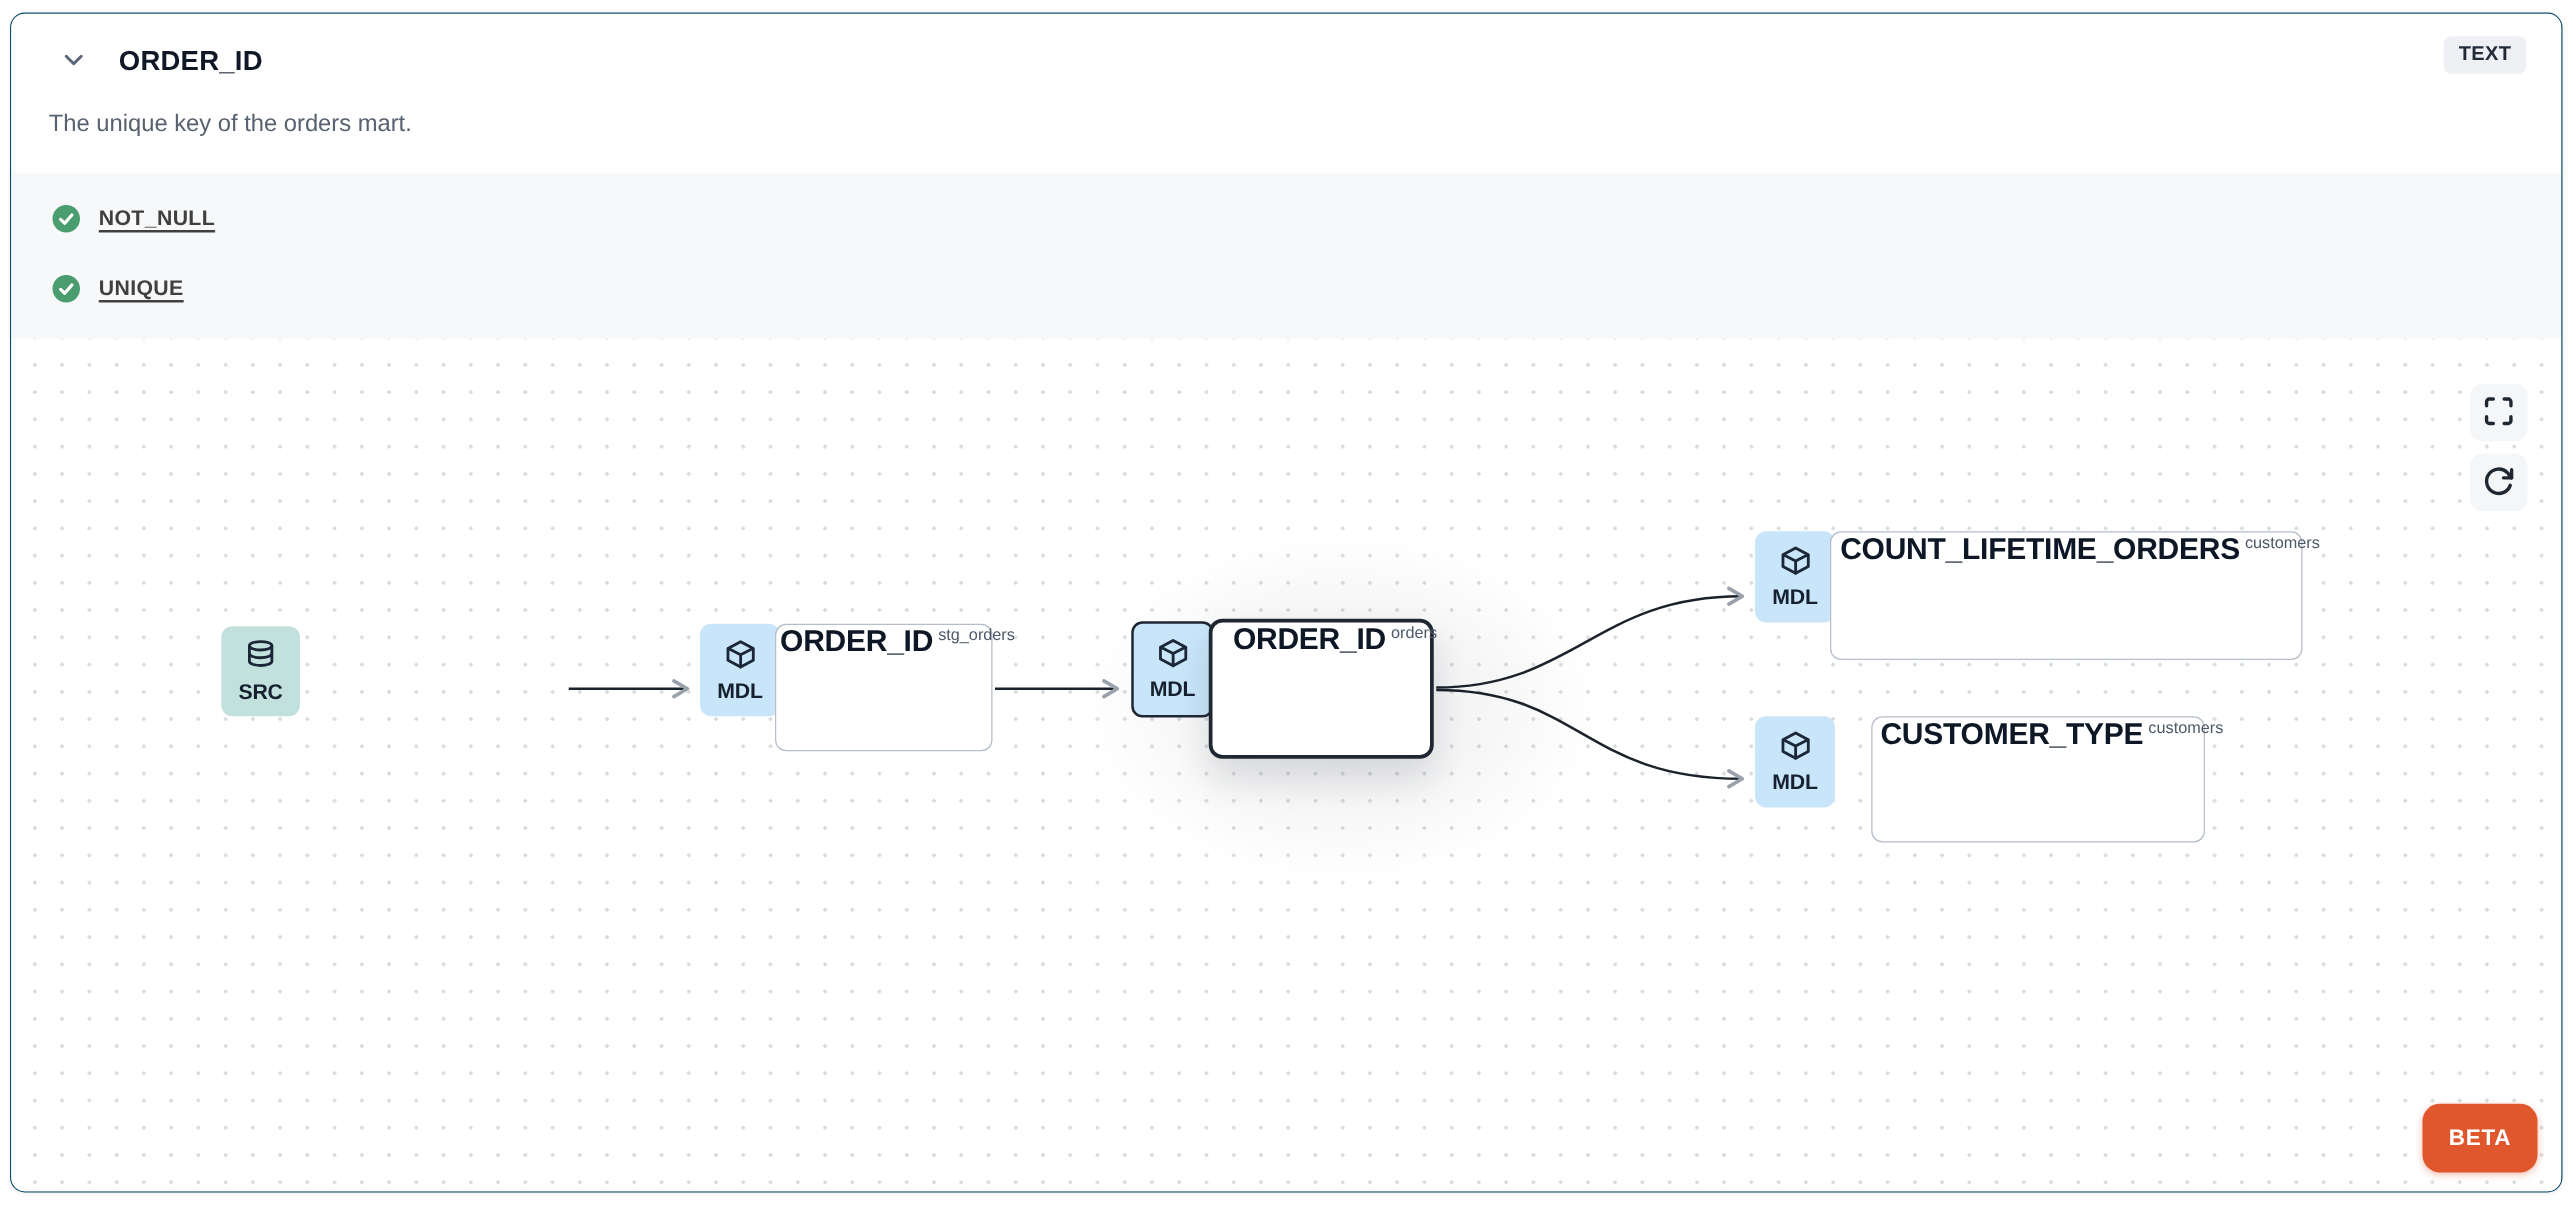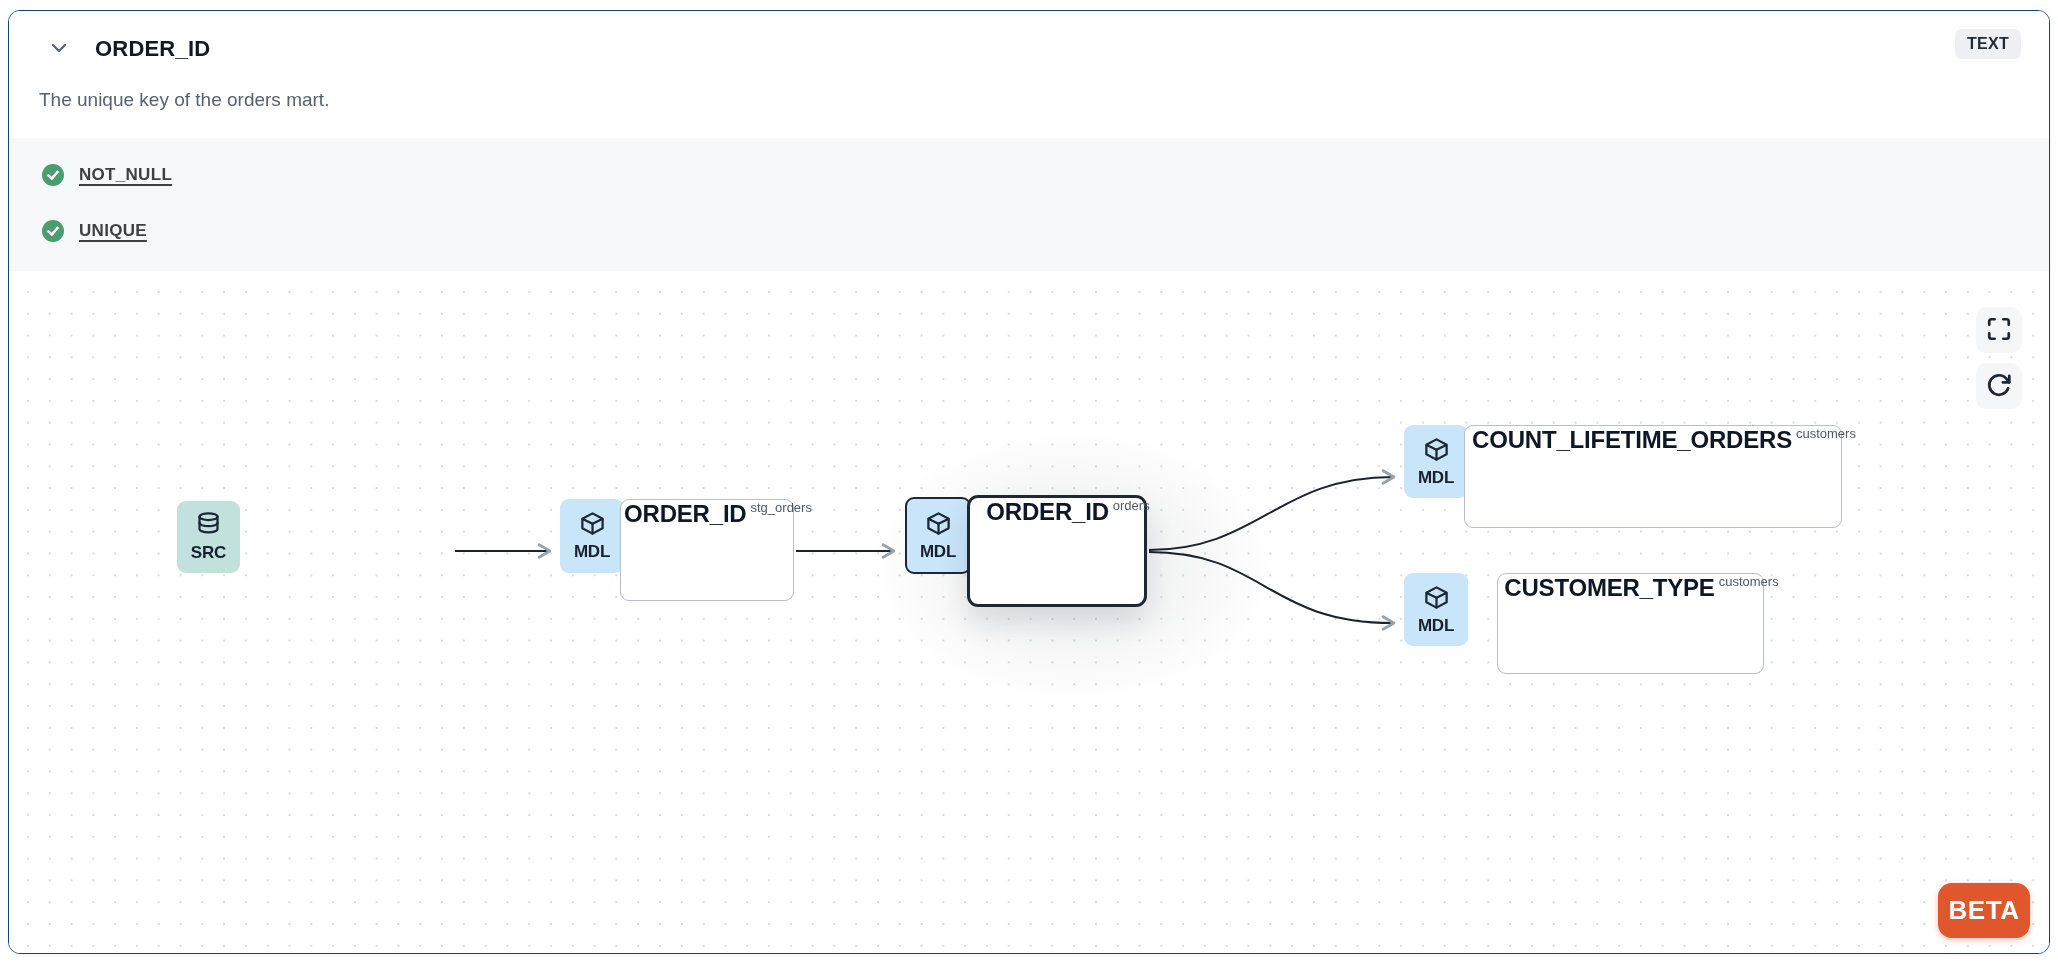--- a/index.html
+++ b/index.html
@@ -63,21 +63,21 @@
   .n5-tab { left:1395px; top:302px; width:64px; height:73px; }
   .n5-card{ left:1455px; top:302px; width:267px; height:101px;margin-left:33px; }
 
   
   .canvas-controls { position:absolute; top:36px; right:27px; display:flex; flex-direction:column; gap:10px; }
   .ctrl-btn { width:46px; height:46px; border:none; border-radius:10px; background:#f5f6f8;
               display:flex; align-items:center; justify-content:center; cursor:pointer; }
   .beta-badge { position:absolute; right:19px; bottom:17px; width:92px; height:55px;
                 background:#e0572d; color:#ffffff; border:none; border-radius:14px;
                 font-family:"Liberation Sans", sans-serif;
-                font-size:26px; font-weight:800; letter-spacing:.6px;
+                font-size:18px; font-weight:800; letter-spacing:.6px;
                 display:flex; align-items:center; justify-content:center; cursor:pointer;
                 box-shadow:0 2px 6px rgba(224,87,45,.35); }
 </style>
 </head>
 <body>
 
 <div class="stage">
   <div class="card">
 
     <div class="header">

